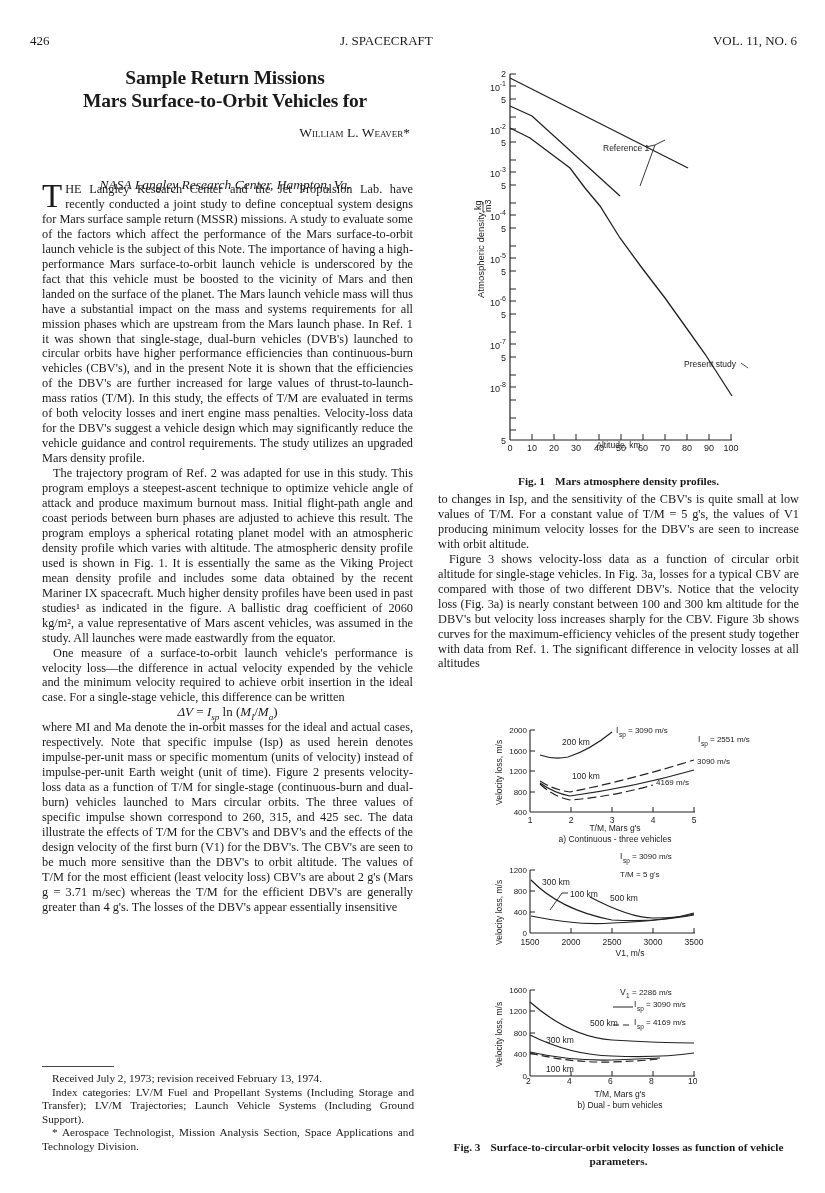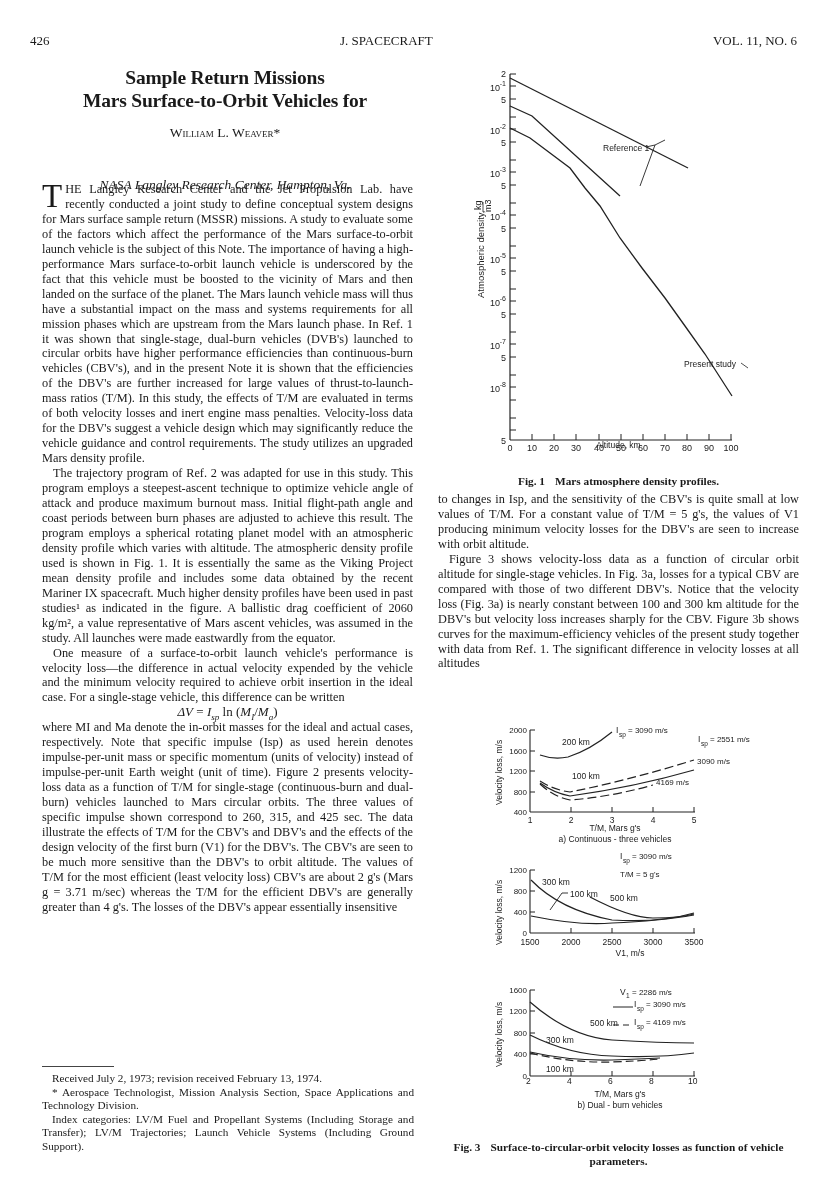--- a/index.html
+++ b/index.html
@@ -1,21 +1,21 @@
 <!DOCTYPE html>
 <html><head>
 <meta charset="utf-8">
 <style>
   html, body { margin: 0; padding: 0; background: #ffffff; }
   body { width: 825px; height: 1193px; position: relative; overflow: hidden;
          font-family: "Liberation Serif", "DejaVu Serif", serif; color: #1a1a1a; }
   .abs { position: absolute; }
   .running-head { top: 33px; font-size: 13px; }
   .title { left: 40px; top: 66px; width: 370px; text-align: center; font-size: 19.5px; font-weight: bold; line-height: 23px; letter-spacing: -0.2px; }
-  .author { left: 40px; top: 125px; width: 370px; text-align: center; font-size: 13.5px; font-variant: small-caps; }
+  .author { left: 40px; top: 125px; width: 370px; text-align: right; font-size: 13.5px; font-variant: small-caps; }
   .affil { left: 40px; top: 142px; width: 370px; text-align: center; font-size: 13.5px; font-style: italic; margin-top: 35px; }
   .col { font-size: 12.3px; line-height: 14.95px; text-align: justify; }
   .col p { margin: 0; text-indent: 11px; }
   .col p.noindent { text-indent: 0; }
   .dropcap { float: left; font-size: 33px; line-height: 27px; margin: 1px 3px 0 0; font-weight: normal; }
   .eq { text-align: center; font-size: 13px; margin: 3px 0 2px 0; text-indent: 0 !important; }
   .footrule { left: 42px; top: 1066px; width: 72px; border-top: 1px solid #444; }
   .footnotes { left: 42px; top: 1072px; width: 372px; font-size: 11.2px; line-height: 13.6px; text-align: justify; }
   .footnotes p { margin: 0; text-indent: 10px; }
   .figcap { font-size: 11.3px; font-weight: bold; text-align: center; margin-top: 16px; }
@@ -41,22 +41,22 @@
   <p class="noindent"><span class="dropcap">T</span><span>HE Langley Research Center and the Jet Propulsion Lab. have recently conducted a joint study to define conceptual system designs for Mars surface sample return (MSSR) missions. A study to evaluate some of the factors which affect the performance of the Mars surface-to-orbit launch vehicle is the subject of this Note. The importance of having a high-performance Mars surface-to-orbit launch vehicle is underscored by the fact that this vehicle must be boosted to the vicinity of Mars and then landed on the surface of the planet. The Mars launch vehicle mass will thus have a substantial impact on the mass and systems requirements for all mission phases which are upstream from the Mars launch phase. In Ref. 1 it was shown that single-stage, dual-burn vehicles (DVB's) launched to circular orbits have higher performance efficiencies than continuous-burn vehicles (CBV's), and in the present Note it is shown that the efficiencies of the DBV's are further increased for large values of thrust-to-launch-mass ratios (T/M). In this study, the effects of T/M are evaluated in terms of both velocity losses and inert engine mass penalties. Velocity-loss data for the DBV's suggest a vehicle design which may significantly reduce the vehicle guidance and control requirements. The study utilizes an upgraded Mars density profile.</span></p>
   <p>The trajectory program of Ref. 2 was adapted for use in this study. This program employs a steepest-ascent technique to optimize vehicle angle of attack and produce maximum burnout mass. Initial flight-path angle and coast periods between burn phases are adjusted to achieve this result. The program employs a spherical rotating planet model with an atmospheric density profile which varies with altitude. The atmospheric density profile used is shown in Fig. 1. It is essentially the same as the Viking Project mean density profile and includes some data obtained by the recent Mariner IX spacecraft. Much higher density profiles have been used in past studies¹ as indicated in the figure. A ballistic drag coefficient of 2060 kg/m², a value representative of Mars ascent vehicles, was assumed in the study. All launches were made eastwardly from the equator.</p>
   <p>One measure of a surface-to-orbit launch vehicle's performance is velocity loss—the difference in actual velocity expended by the vehicle and the minimum velocity required to achieve orbit insertion in the ideal case. For a single-stage vehicle, this difference can be written</p>
   <p class="eq"><i>ΔV</i> = <i>I<sub>sp</sub></i> ln (<i>M<sub>I</sub></i>/<i>M<sub>a</sub></i>)</p>
   <p class="noindent">where MI and Ma denote the in-orbit masses for the ideal and actual cases, respectively. Note that specific impulse (Isp) as used herein denotes impulse-per-unit mass or specific momentum (units of velocity) instead of impulse-per-unit Earth weight (unit of time). Figure 2 presents velocity-loss data as a function of T/M for single-stage (continuous-burn and dual-burn) vehicles launched to Mars circular orbits. The three values of specific impulse shown correspond to 260, 315, and 425 sec. The data illustrate the effects of T/M for the CBV's and DBV's and the effects of the design velocity of the first burn (V1) for the DBV's. The CBV's are seen to be much more sensitive than the DBV's to orbit altitude. The values of T/M for the most efficient (least velocity loss) CBV's are about 2 g's (Mars g = 3.71 m/sec) whereas the T/M for the efficient DBV's are generally greater than 4 g's. The losses of the DBV's appear essentially insensitive</p>
 </div>
 
 <div class="abs footrule"></div>
 <div class="abs footnotes">
   <p>Received July 2, 1973; revision received February 13, 1974.</p>
+  <p>Index categories: LV/M Fuel and Propellant Systems (Including Storage and Transfer); LV/M Trajectories; Launch Vehicle Systems (Including Ground Support).</p>
   <p>* Aerospace Technologist, Mission Analysis Section, Space Applications and Technology Division.</p>
-  <p>Index categories: LV/M Fuel and Propellant Systems (Including Storage and Transfer); LV/M Trajectories; Launch Vehicle Systems (Including Ground Support).</p>
 </div>
 
 <div class="abs col" style="left:438px;top:492px;width:361px;">
   <p class="noindent">to changes in Isp, and the sensitivity of the CBV's is quite small at low values of T/M. For a constant value of T/M = 5 g's, the values of V1 producing minimum velocity losses for the DBV's are seen to increase with orbit altitude.</p>
   <p>Figure 3 shows velocity-loss data as a function of circular orbit altitude for single-stage vehicles. In Fig. 3a, losses for a typical CBV are compared with those of two different DBV's. Notice that the velocity loss (Fig. 3a) is nearly constant between 100 and 300 km altitude for the DBV's but velocity loss increases sharply for the CBV. Figure 3b shows curves for the maximum-efficiency vehicles of the present study together with data from Ref. 1. The significant difference in velocity losses at all altitudes</p>
 </div>
 
 <svg class="abs" style="left:470px;top:58px;" width="330" height="395" viewBox="0 0 330 395">
   <g>
     <line x1="40" y1="16" x2="40" y2="382" stroke="#222" stroke-width="1.2"></line>

